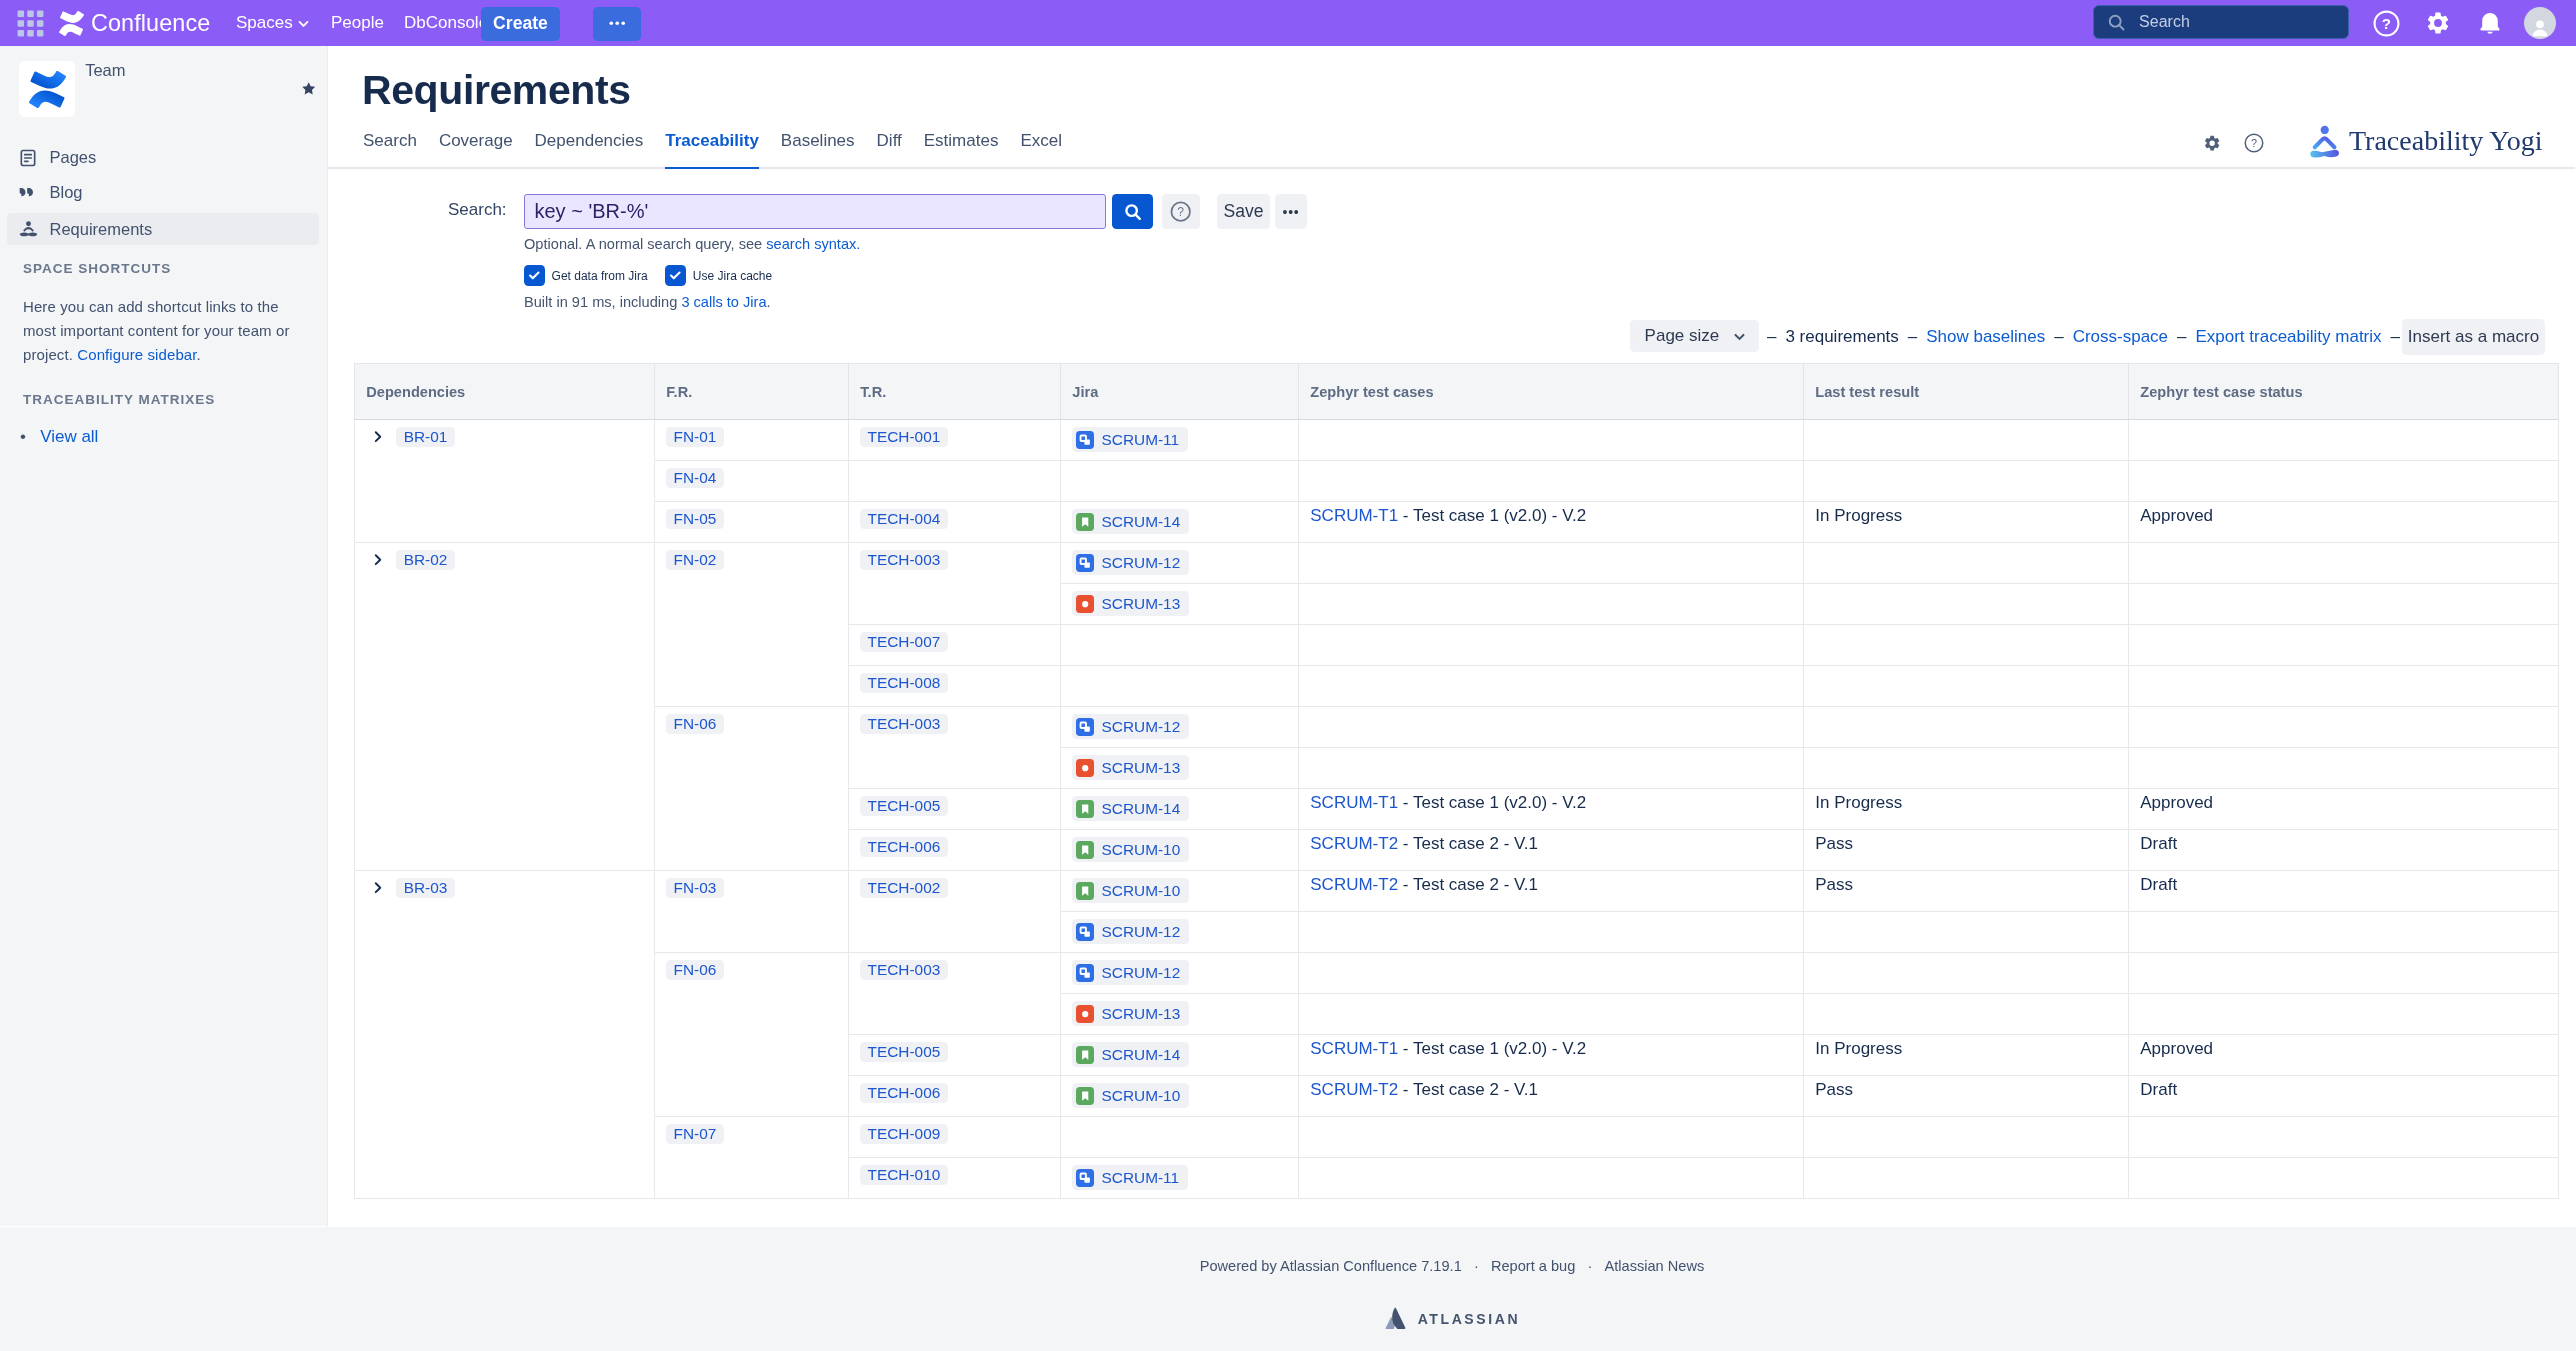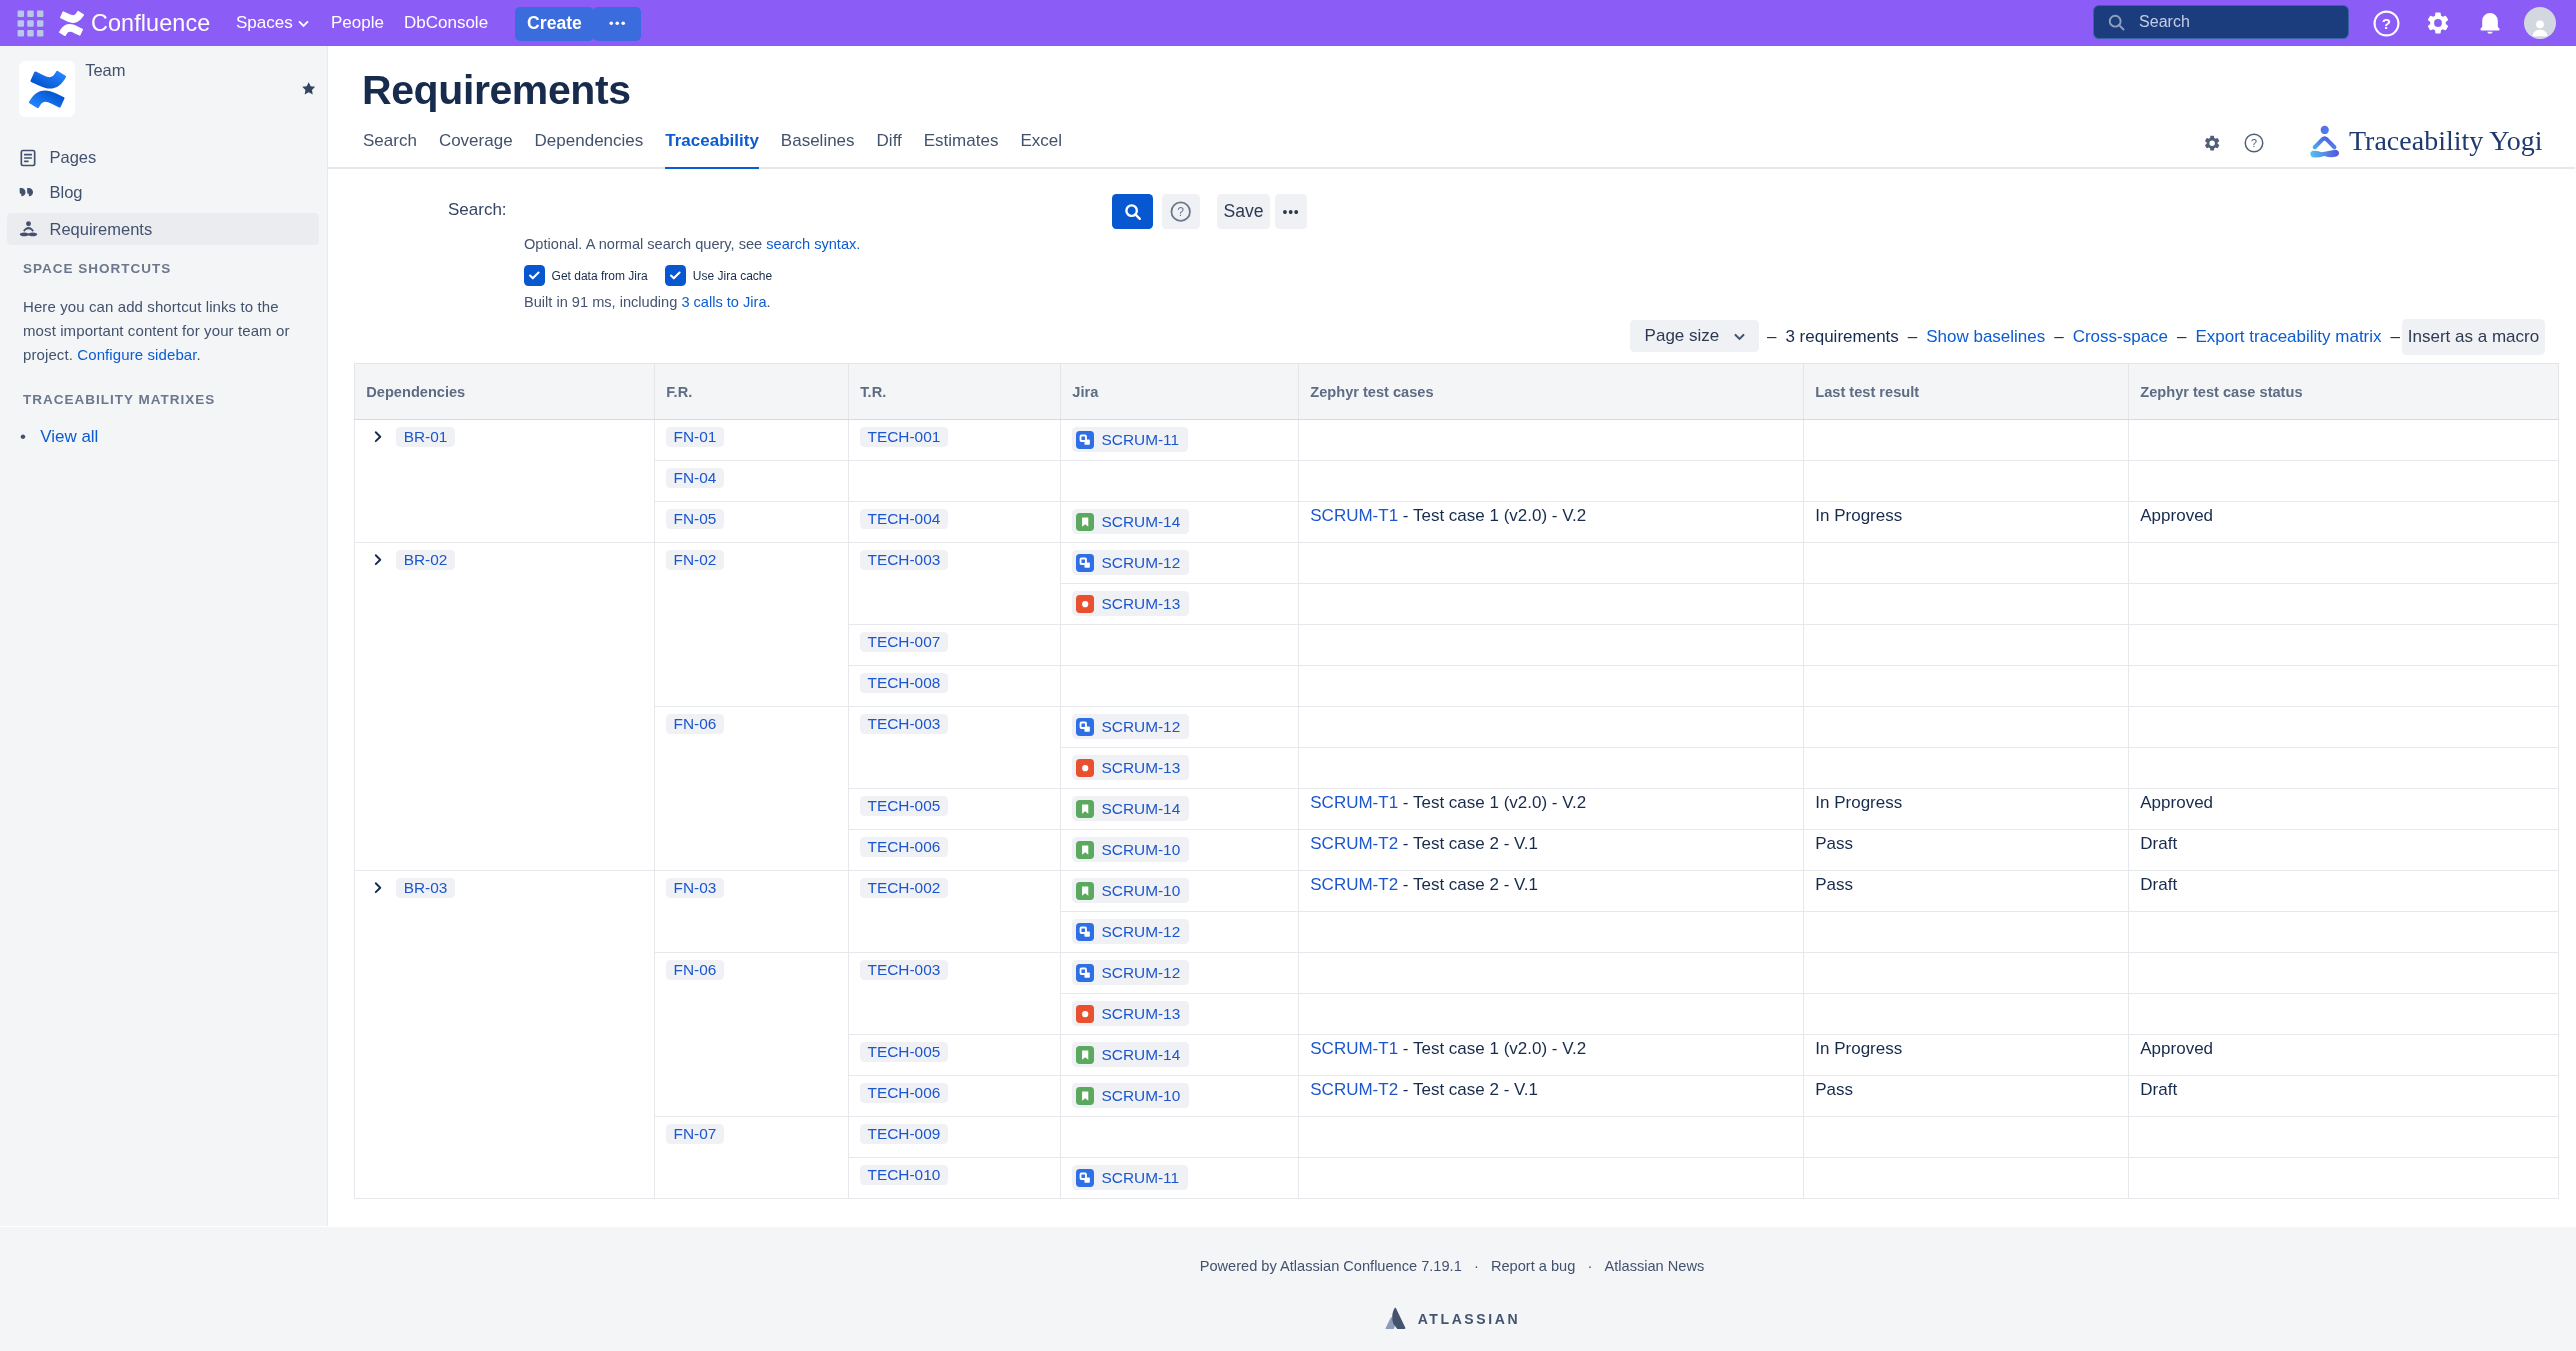--- a/index.html
+++ b/index.html
@@ -4,21 +4,21 @@
 <style>
 * { margin:0; padding:0; box-sizing:border-box; }
 html,body { width:2576px; height:1352px; overflow:hidden; font-family:"Liberation Sans", sans-serif; background:#fff; }
 a { text-decoration:none; }
 a.lnk { color:#0c5cd1; }
 
 
 #topbar { position:absolute; left:0; top:0; width:2576px; height:46px; background:#8b5cf6; }
 #topbar .ab { position:absolute; }
 .navtxt { color:#fff; font-size:17px; line-height:46px; }
-#btn-create { left:515px; top:6.6px; width:79px; height:34px; background:#3a6cdd; border-radius:5.1px; color:#fff; font-size:17.6px; font-weight:700; display:flex; align-items:center; justify-content:center; }
+#btn-create { left:481px; top:6.6px; width:79px; height:34px; background:#3a6cdd; border-radius:5.1px; color:#fff; font-size:17.6px; font-weight:700; display:flex; align-items:center; justify-content:center; }
 #btn-dots { left:593px; top:6.6px; width:48px; height:34px; background:#3a6cdd; border-radius:5.1px; display:flex; align-items:center; justify-content:center; }
 #tb-search { left:2093px; top:5.1px; width:256px; height:34px; background:#1b3d7d; border:0.7px solid #3c62a8; border-radius:5.9px; display:flex; align-items:center; color:#c3cee6; font-size:16px; }
 
 
 #sidebar { position:absolute; left:0; top:46px; width:328px; height:1180px; background:#f4f5f7; border-right:0.7px solid #e8eaee; }
 #spacehead { position:absolute; left:19px; top:15.4px; display:flex; align-items:flex-start; }
 #spaceicon { width:56px; height:56px; background:#fff; border-radius:5.9px; display:flex; align-items:center; justify-content:center; }
 #spacehead .t { margin-left:10.2px; font-size:16.5px; color:#42526e; }
 #fav-star { position:absolute; left:301px; top:35px; }
 .navrow { position:absolute; left:6.6px; width:312px; height:35px; display:flex; align-items:center; border-radius:4.4px; color:#42526e; font-size:16.5px; }
@@ -234,20 +234,21 @@
           <stop offset="1" stop-color="#45a8f5"></stop>
         </linearGradient>
       </defs>
       <circle cx="17.8" cy="5.2" r="4.4" fill="url(#yga)"></circle>
       <path fill="none" stroke="url(#ygc)" stroke-width="4.4" stroke-linecap="round" stroke-linejoin="round" d="M7.2 23.5 L15.4 15.2 Q17.6 13.2 19.8 15.2 L28 23.5"></path>
       <path fill="url(#ygb)" d="M3 32.5 Q1.2 28.6 5.2 27.4 Q9.5 26.6 14.8 28.8 L28.5 26.2 Q32.8 26.4 32.9 29.6 Q32.9 32.8 28.8 33.8 Q23.5 34.9 17.3 32.9 Q9.5 35.3 5 34.2 Q3.4 33.8 3 32.5 Z"></path>
     </svg>
   <span class="ab" id="ylogotext">Traceability Yogi</span>
 
   <div class="ab" id="lbl-search">Search:</div>
+  <div class="ab" id="inp">key ~ 'BR-%'</div>
   <div class="ab" id="btn-go">
       <svg width="22" height="22" viewBox="0 0 24 24">
         <circle cx="10.5" cy="10.5" r="5.7" fill="none" stroke="#fff" stroke-width="2.6"></circle>
         <path d="M14.8 14.8l4.6 4.6" stroke="#fff" stroke-width="2.6" stroke-linecap="round"></path>
       </svg>
     </div>
   <div class="ab" id="btn-help">
       <svg width="23.4" height="23.4" viewBox="0 0 24 24">
         <circle cx="12" cy="12" r="9.5" fill="none" stroke="#6b778c" stroke-width="1.8"></circle>
         <text x="12" y="16.3" text-anchor="middle" font-size="12.5" fill="#6b778c" font-family="Liberation Sans">?</text>

